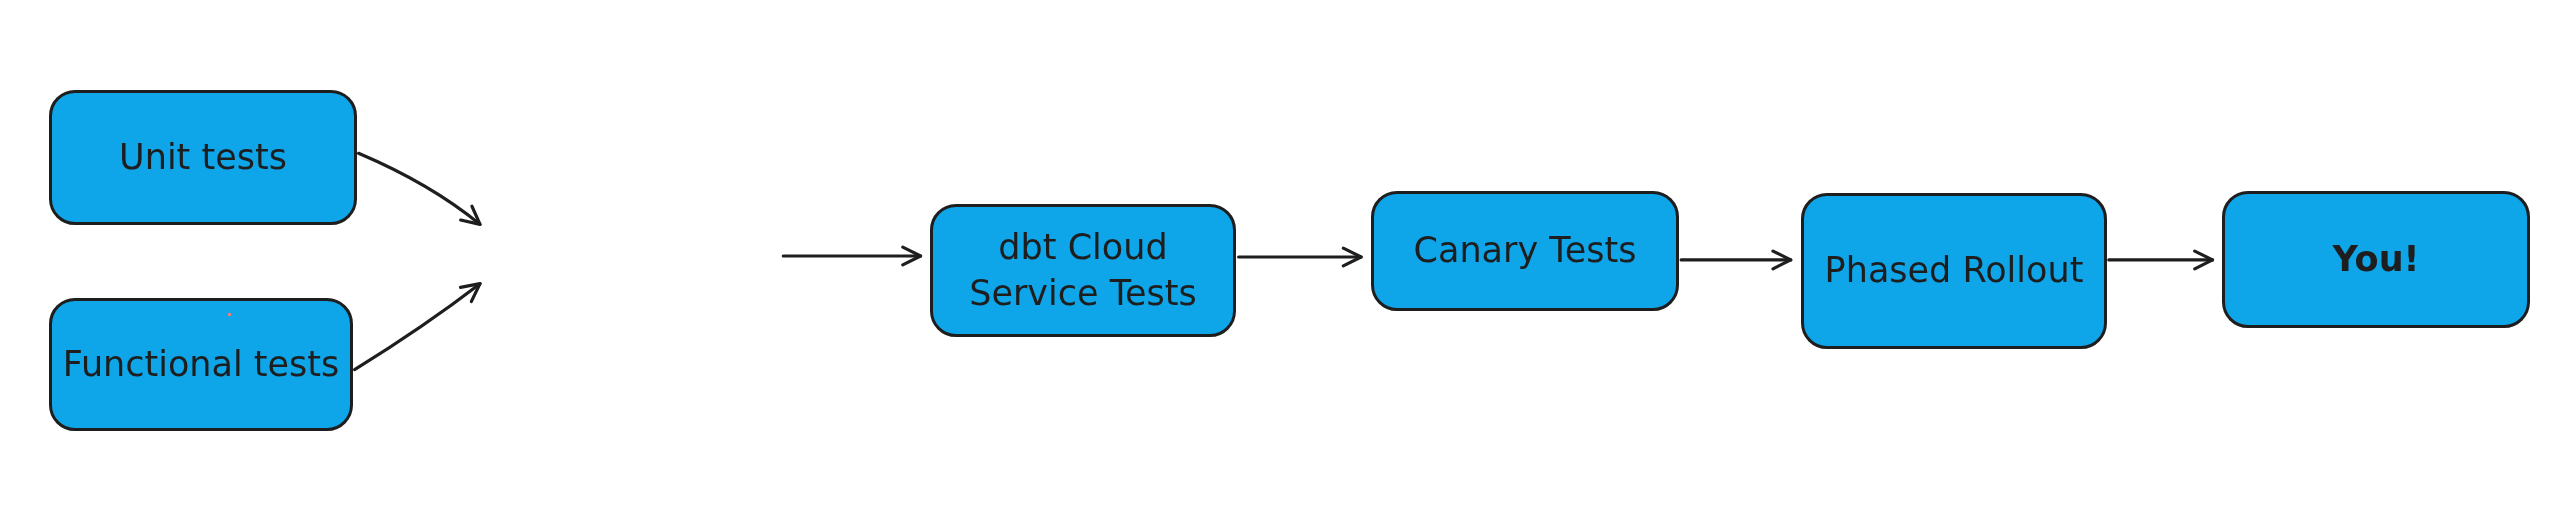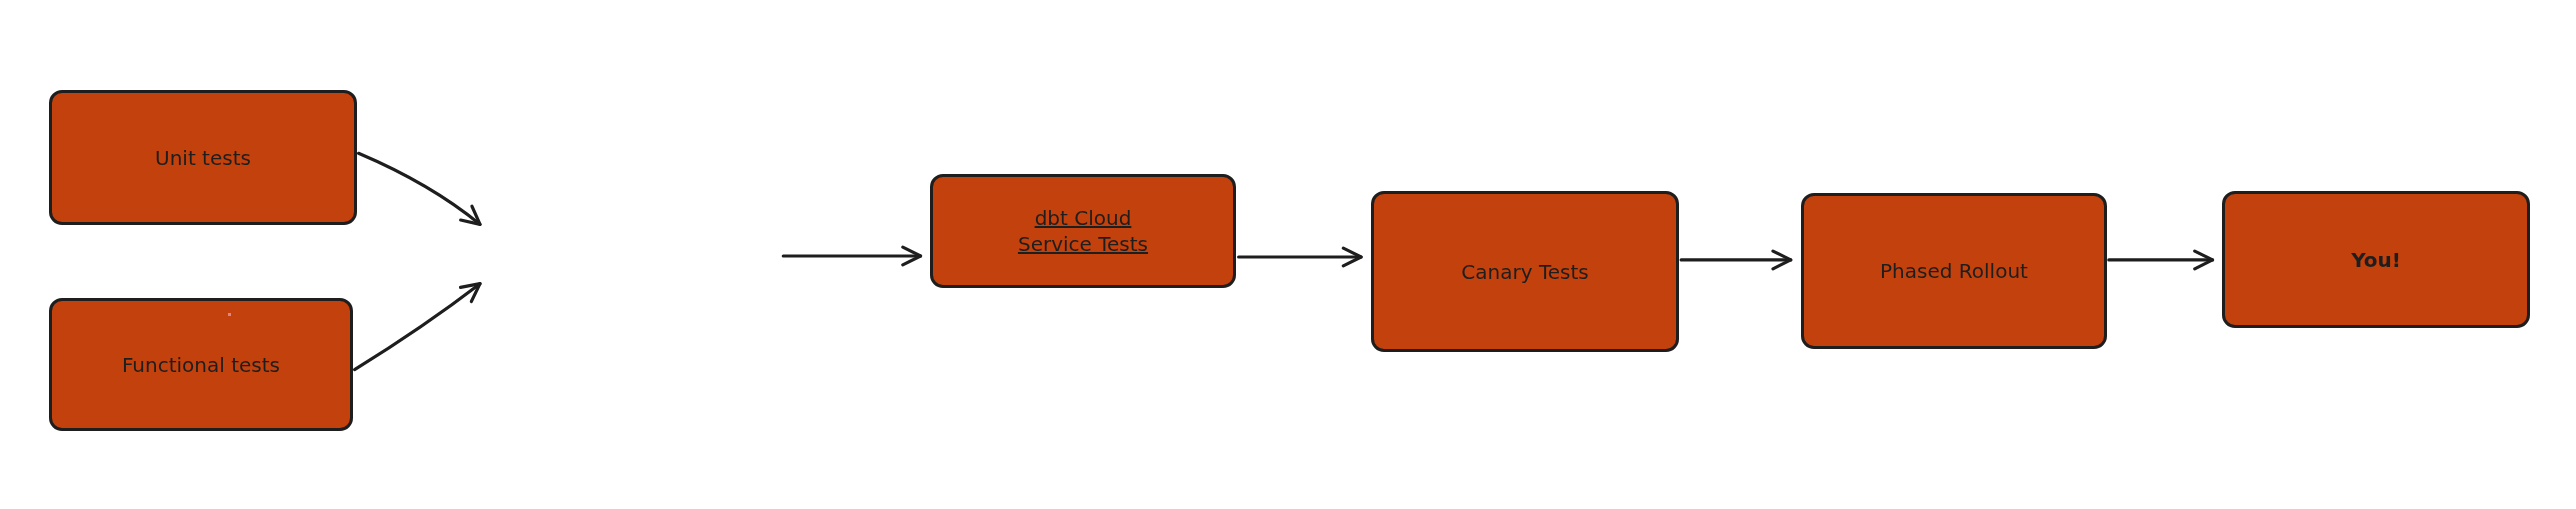--- a/index.html
+++ b/index.html
@@ -10,29 +10,29 @@
   #canvas {
     position: relative;
     width: 2576px;
     height: 510px;
     background: #ffffff;
     font-family: "DejaVu Sans", sans-serif;
     overflow: hidden;
   }
   .node {
     position: absolute;
-    background: #c2410c;
+    background: #0ea5e9;
     border: 3px solid #1e1e1e;
-    border-radius: 13px;
+    border-radius: 26px;
     display: flex;
     align-items: center;
     justify-content: center;
     text-align: center;
     color: #1e1e1e;
-    font-size: 20px;
+    font-size: 35px;
     line-height: 1.3;
     white-space: pre-line;
     box-sizing: border-box;
   }
   #edges {
     position: absolute;
     top: 0;
     left: 0;
     pointer-events: none;
   }
@@ -73,26 +73,26 @@
 
   <div class="node" style="left:49px;  top:90px;  width:308px; height:135px;">
     <span>Unit tests</span>
   </div>
 
   <div class="node" style="left:49px;  top:298px; width:304px; height:133px;">
     <span>Functional tests</span>
   </div>
 
 
-  <div class="node" style="left:930px; top:174px; width:306px; height:114px;text-decoration:underline;">
+  <div class="node" style="left:930px; top:204px; width:306px; height:133px;">
     <span>dbt Cloud
 Service Tests</span>
   </div>
 
-  <div class="node" style="left:1371px; top:191px; width:308px; height:161px;">
+  <div class="node" style="left:1371px; top:191px; width:308px; height:120px;">
     <span>Canary Tests</span>
   </div>
 
   <div class="node" style="left:1801px; top:193px; width:306px; height:156px;">
     <span>Phased Rollout</span>
   </div>
 
   <div class="node" style="left:2222px; top:191px; width:308px; height:137px;font-weight:bold;">
     <span>You!</span>
   </div>

